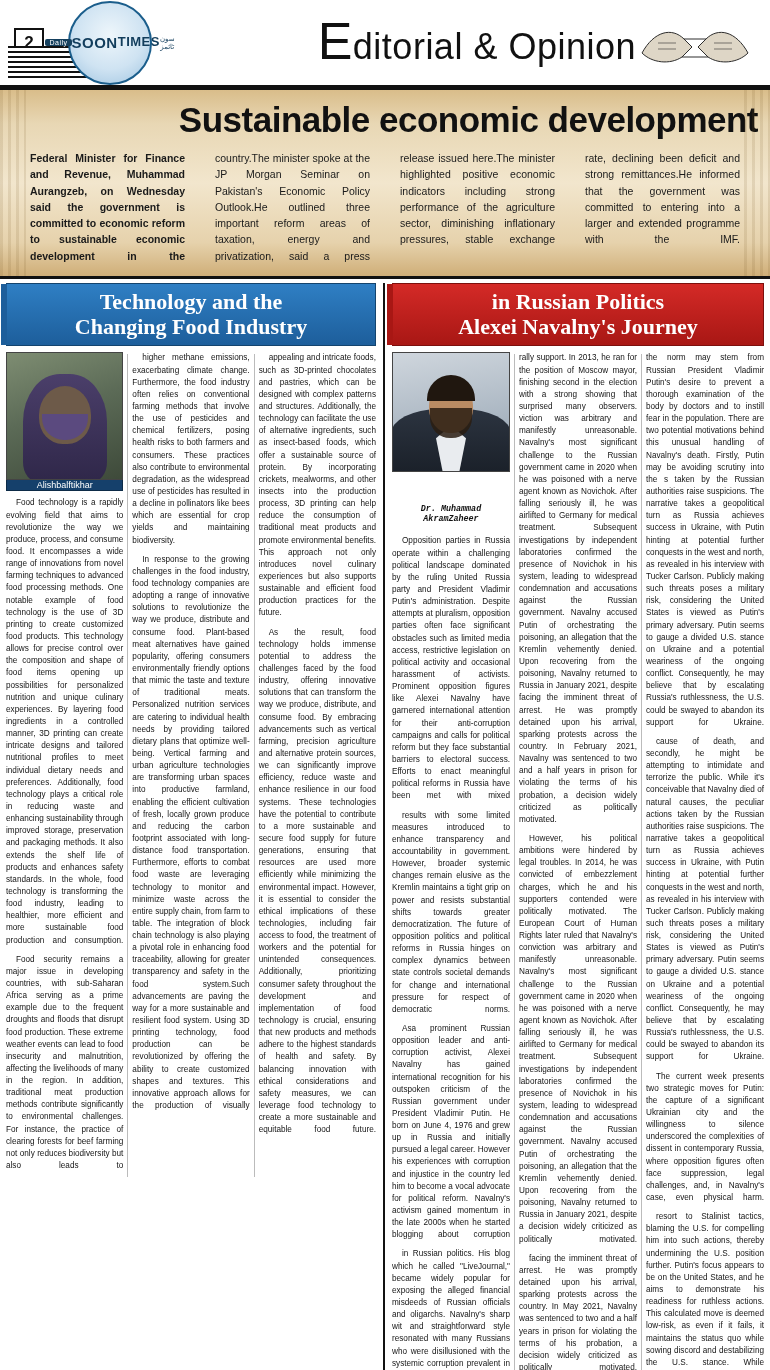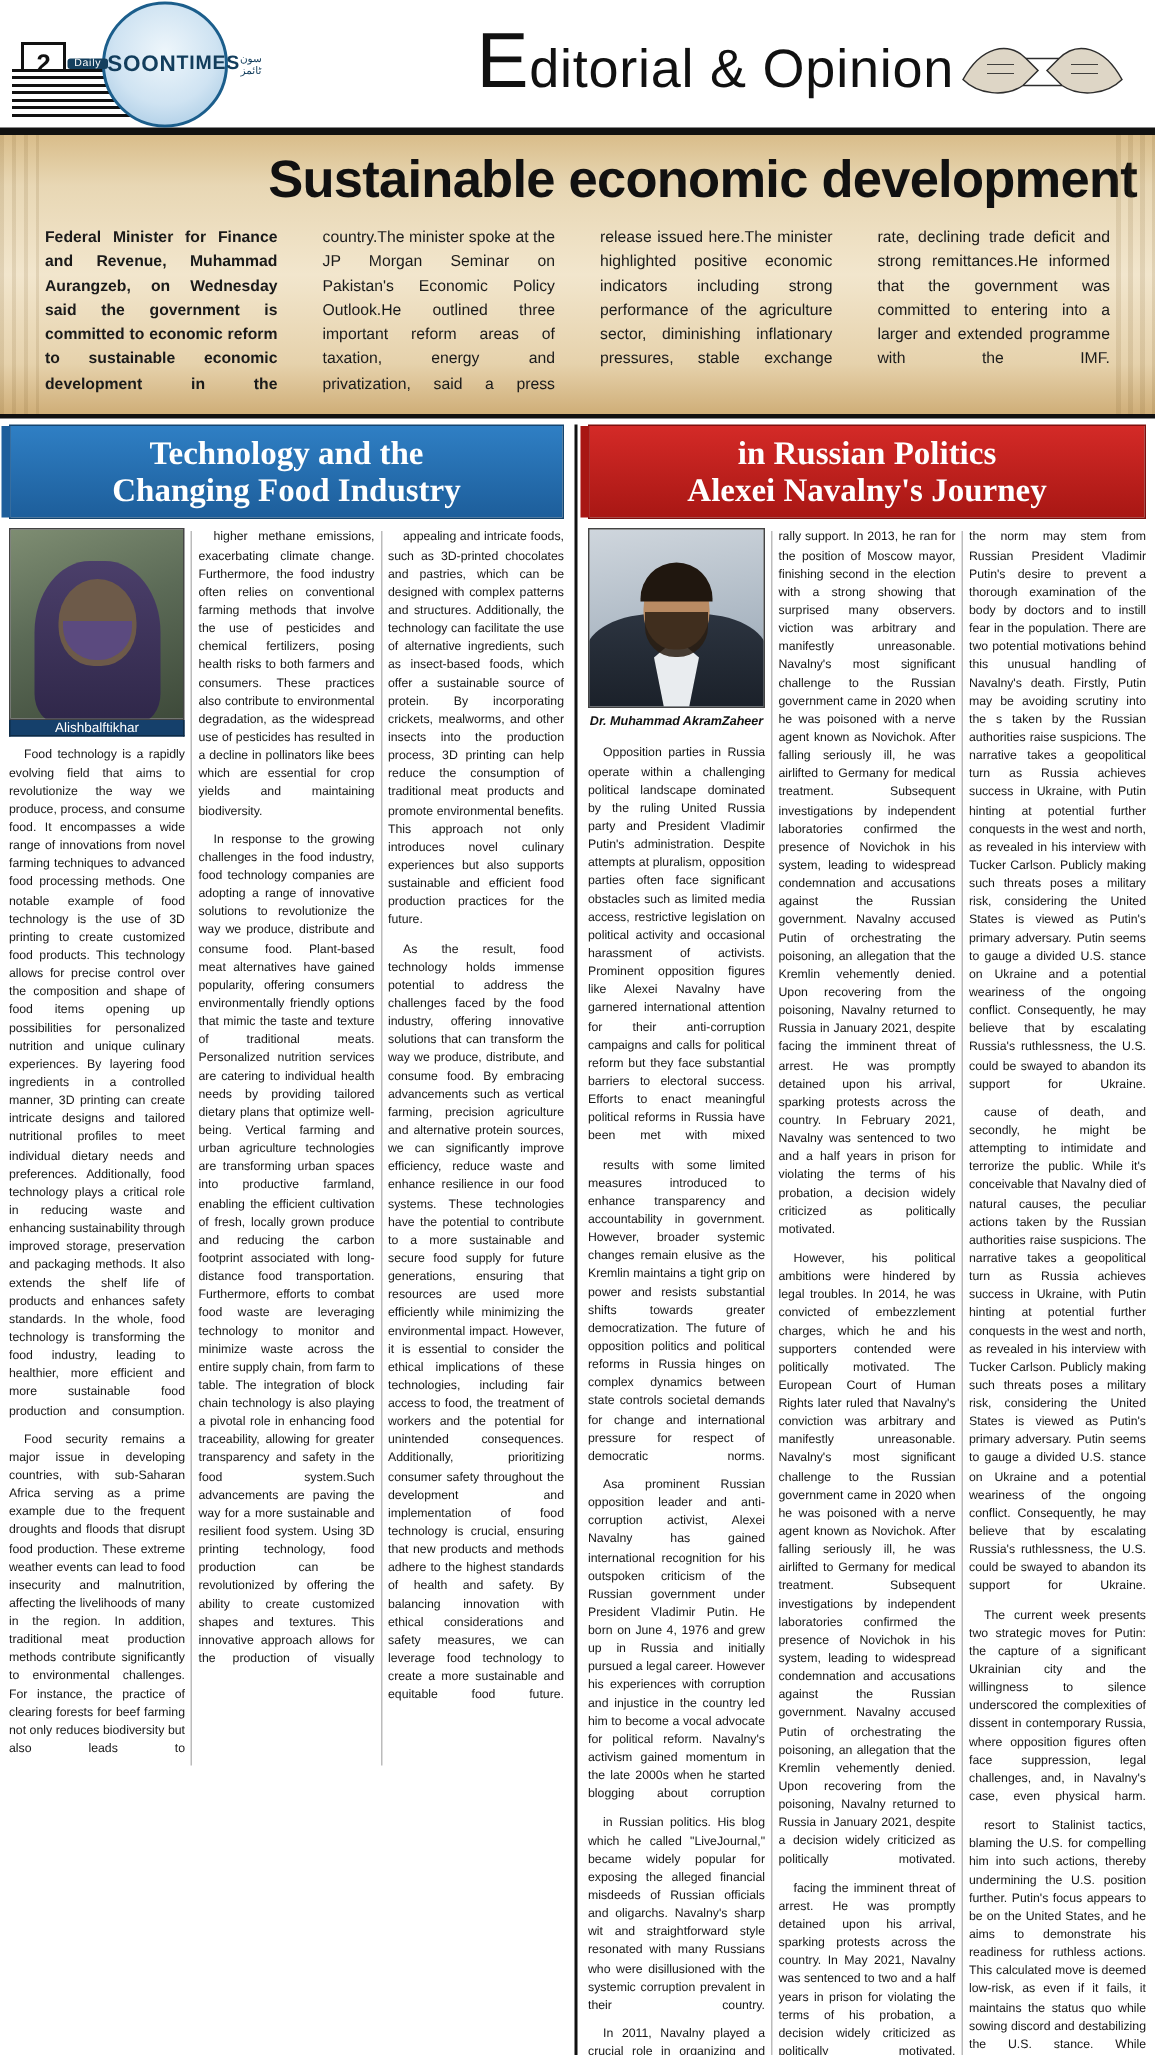--- a/index.html
+++ b/index.html
@@ -246,23 +246,23 @@
   }
   .photo2 .hair {
     position:absolute; left:50%; top:18%; transform:translateX(-50%);
     width:48px; height:26px; border-radius: 24px 24px 0 0; background:#20170f;
   }
   .photo2 .beard {
     position:absolute; left:50%; top:46%; transform:translateX(-50%);
     width:42px; height:30px; border-radius: 0 0 20px 20px; background:#2a1d12; opacity:.85;
   }
   .photo-caption2 {
-    font-family:Liberation Sans, sans-serif;
+    font-family:Liberation Mono, monospace;
     font-size:8.4px; font-weight:bold; font-style:italic;
-    text-align:center; padding:3px 0 5px 0; color:#111;
+    text-align:center; padding:3px 0 5px 0; color:#111;margin-top:29px;
   }
 </style>
 </head>
 <body>
 
 <div class="masthead">
   <div class="page-num-box">2</div>
   <div class="stripes"></div>
 
   <div class="logo-wrap">
@@ -290,21 +290,21 @@
     </svg>
   </div>
 </div>
 
 <div class="lead">
   <div class="lead-title">Sustainable economic development</div>
   <div class="lead-cols">
     <p class="first">Federal Minister for Finance and Revenue, Muhammad Aurangzeb, on Wednesday said the government is committed to economic reform to sustainable economic development in the</p>
     <p>country.The minister spoke at the JP Morgan Seminar on Pakistan's Economic Policy Outlook.He outlined three important reform areas of taxation, energy and privatization, said a press</p>
     <p>release issued here.The minister highlighted positive economic indicators including strong performance of the agriculture sector, diminishing inflationary pressures, stable exchange</p>
-    <p>rate, declining trade deficit and strong remittances.He informed that the government was committed to entering into a larger and extended programme with the IMF.</p>
+    <p>rate, declining been deficit and strong remittances.He informed that the government was committed to entering into a larger and extended programme with the IMF.</p>
   </div>
 </div>
 
 <div class="body-wrap">
 
   <div class="sec">
     <div class="headbar">
       <span class="tick"></span>
       <div>Technology and the</div>
       <div>Changing Food Industry</div>

